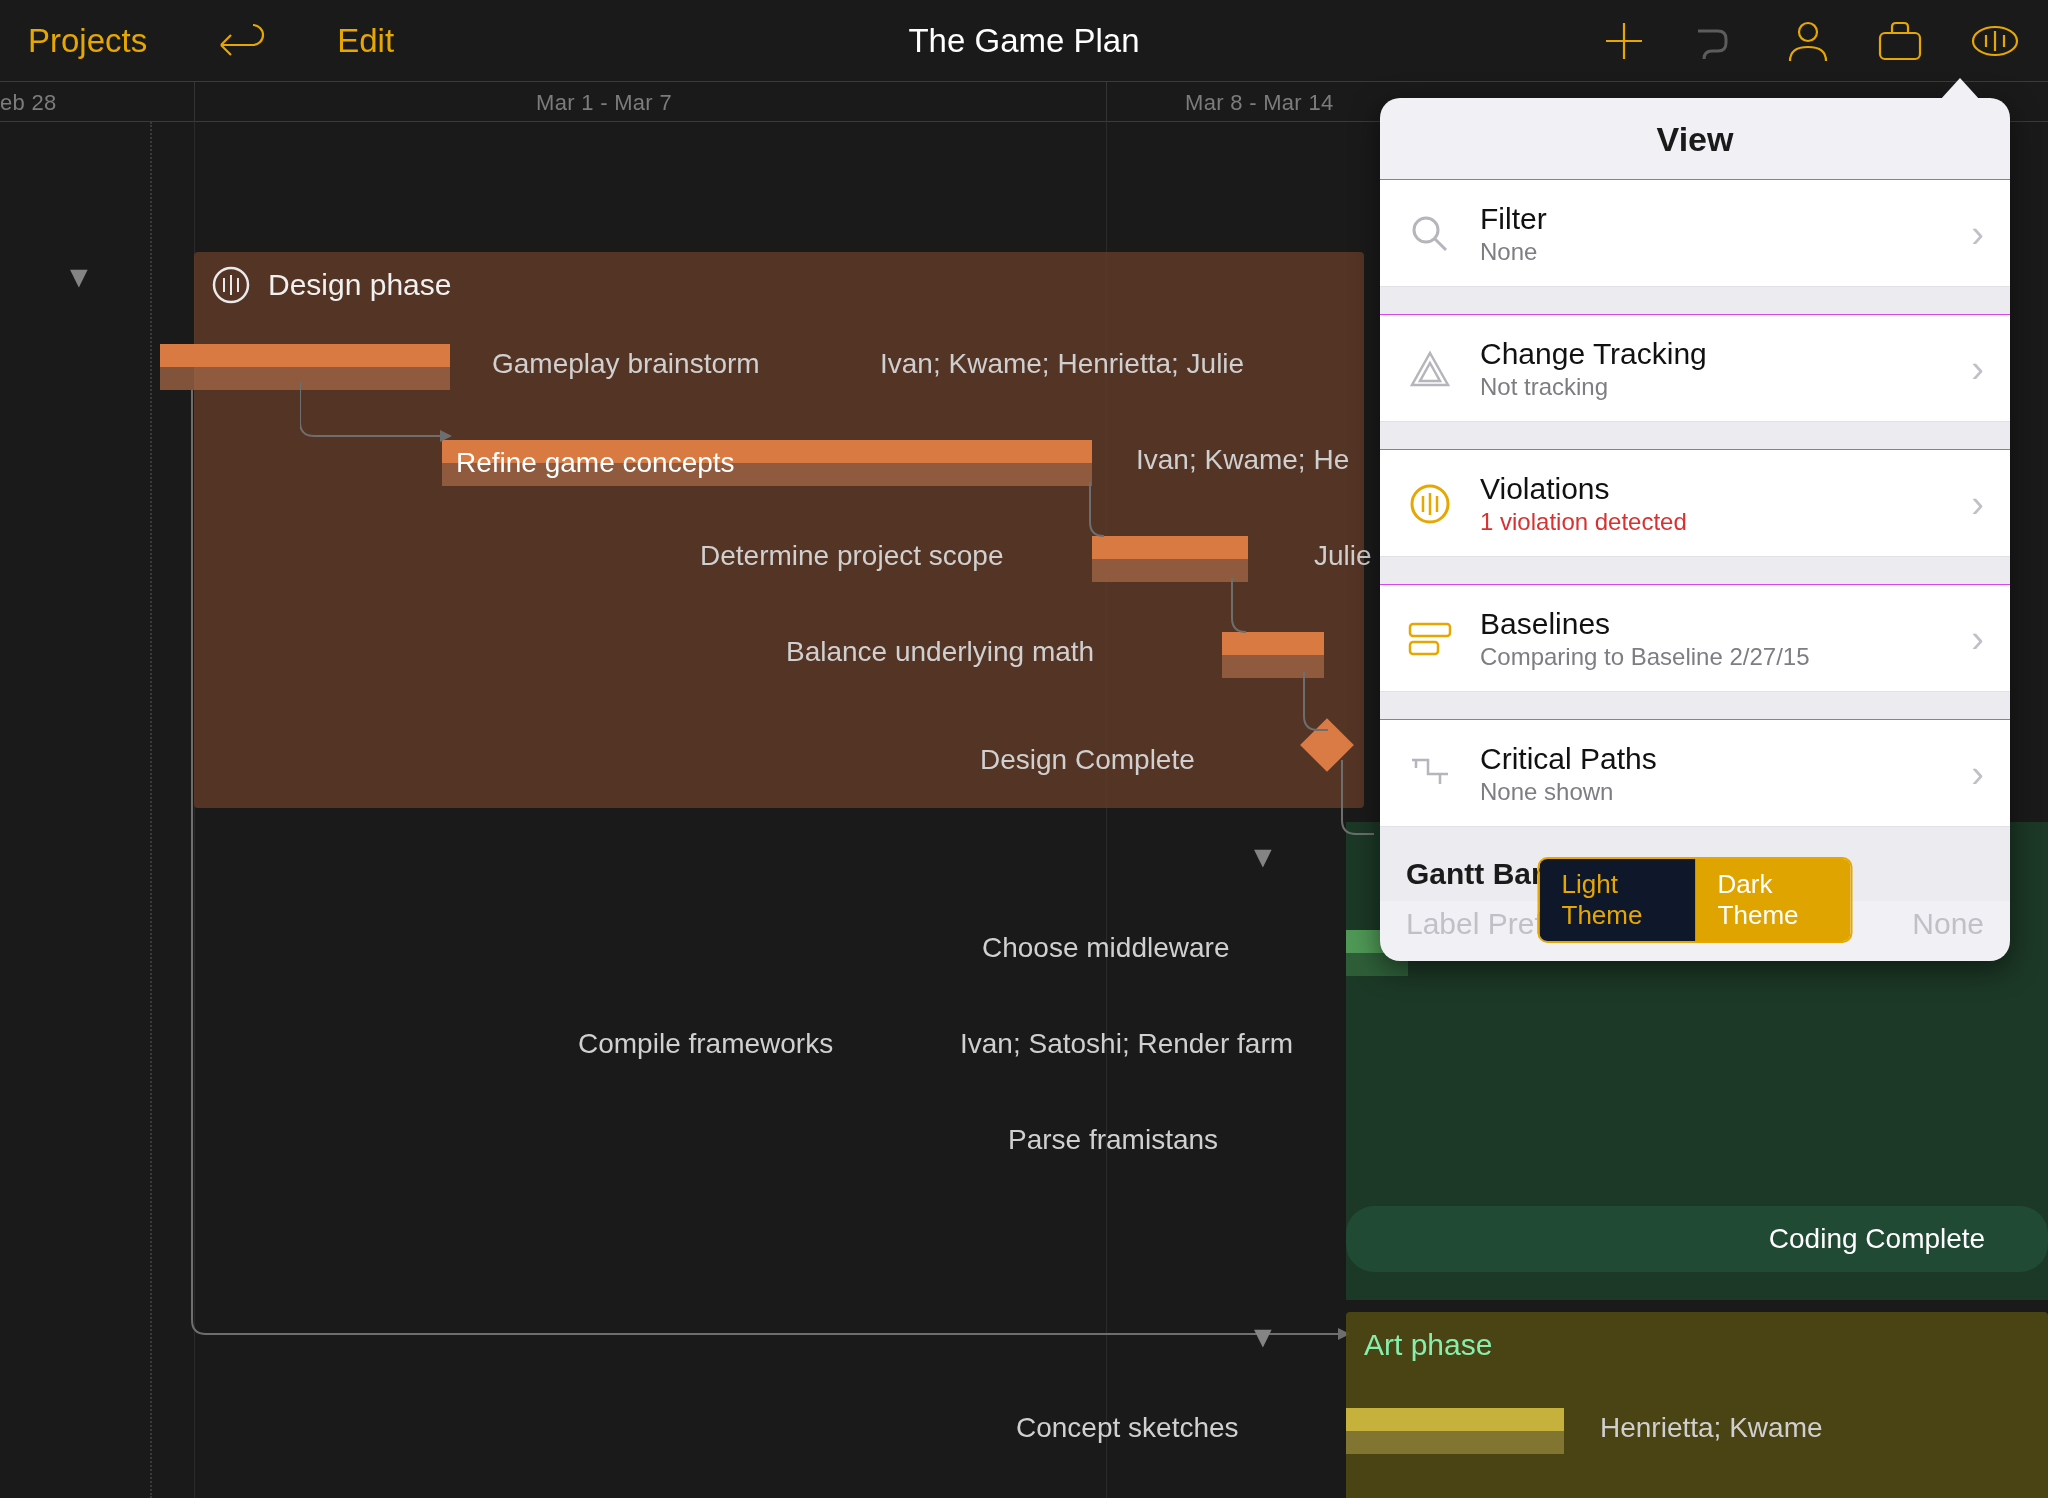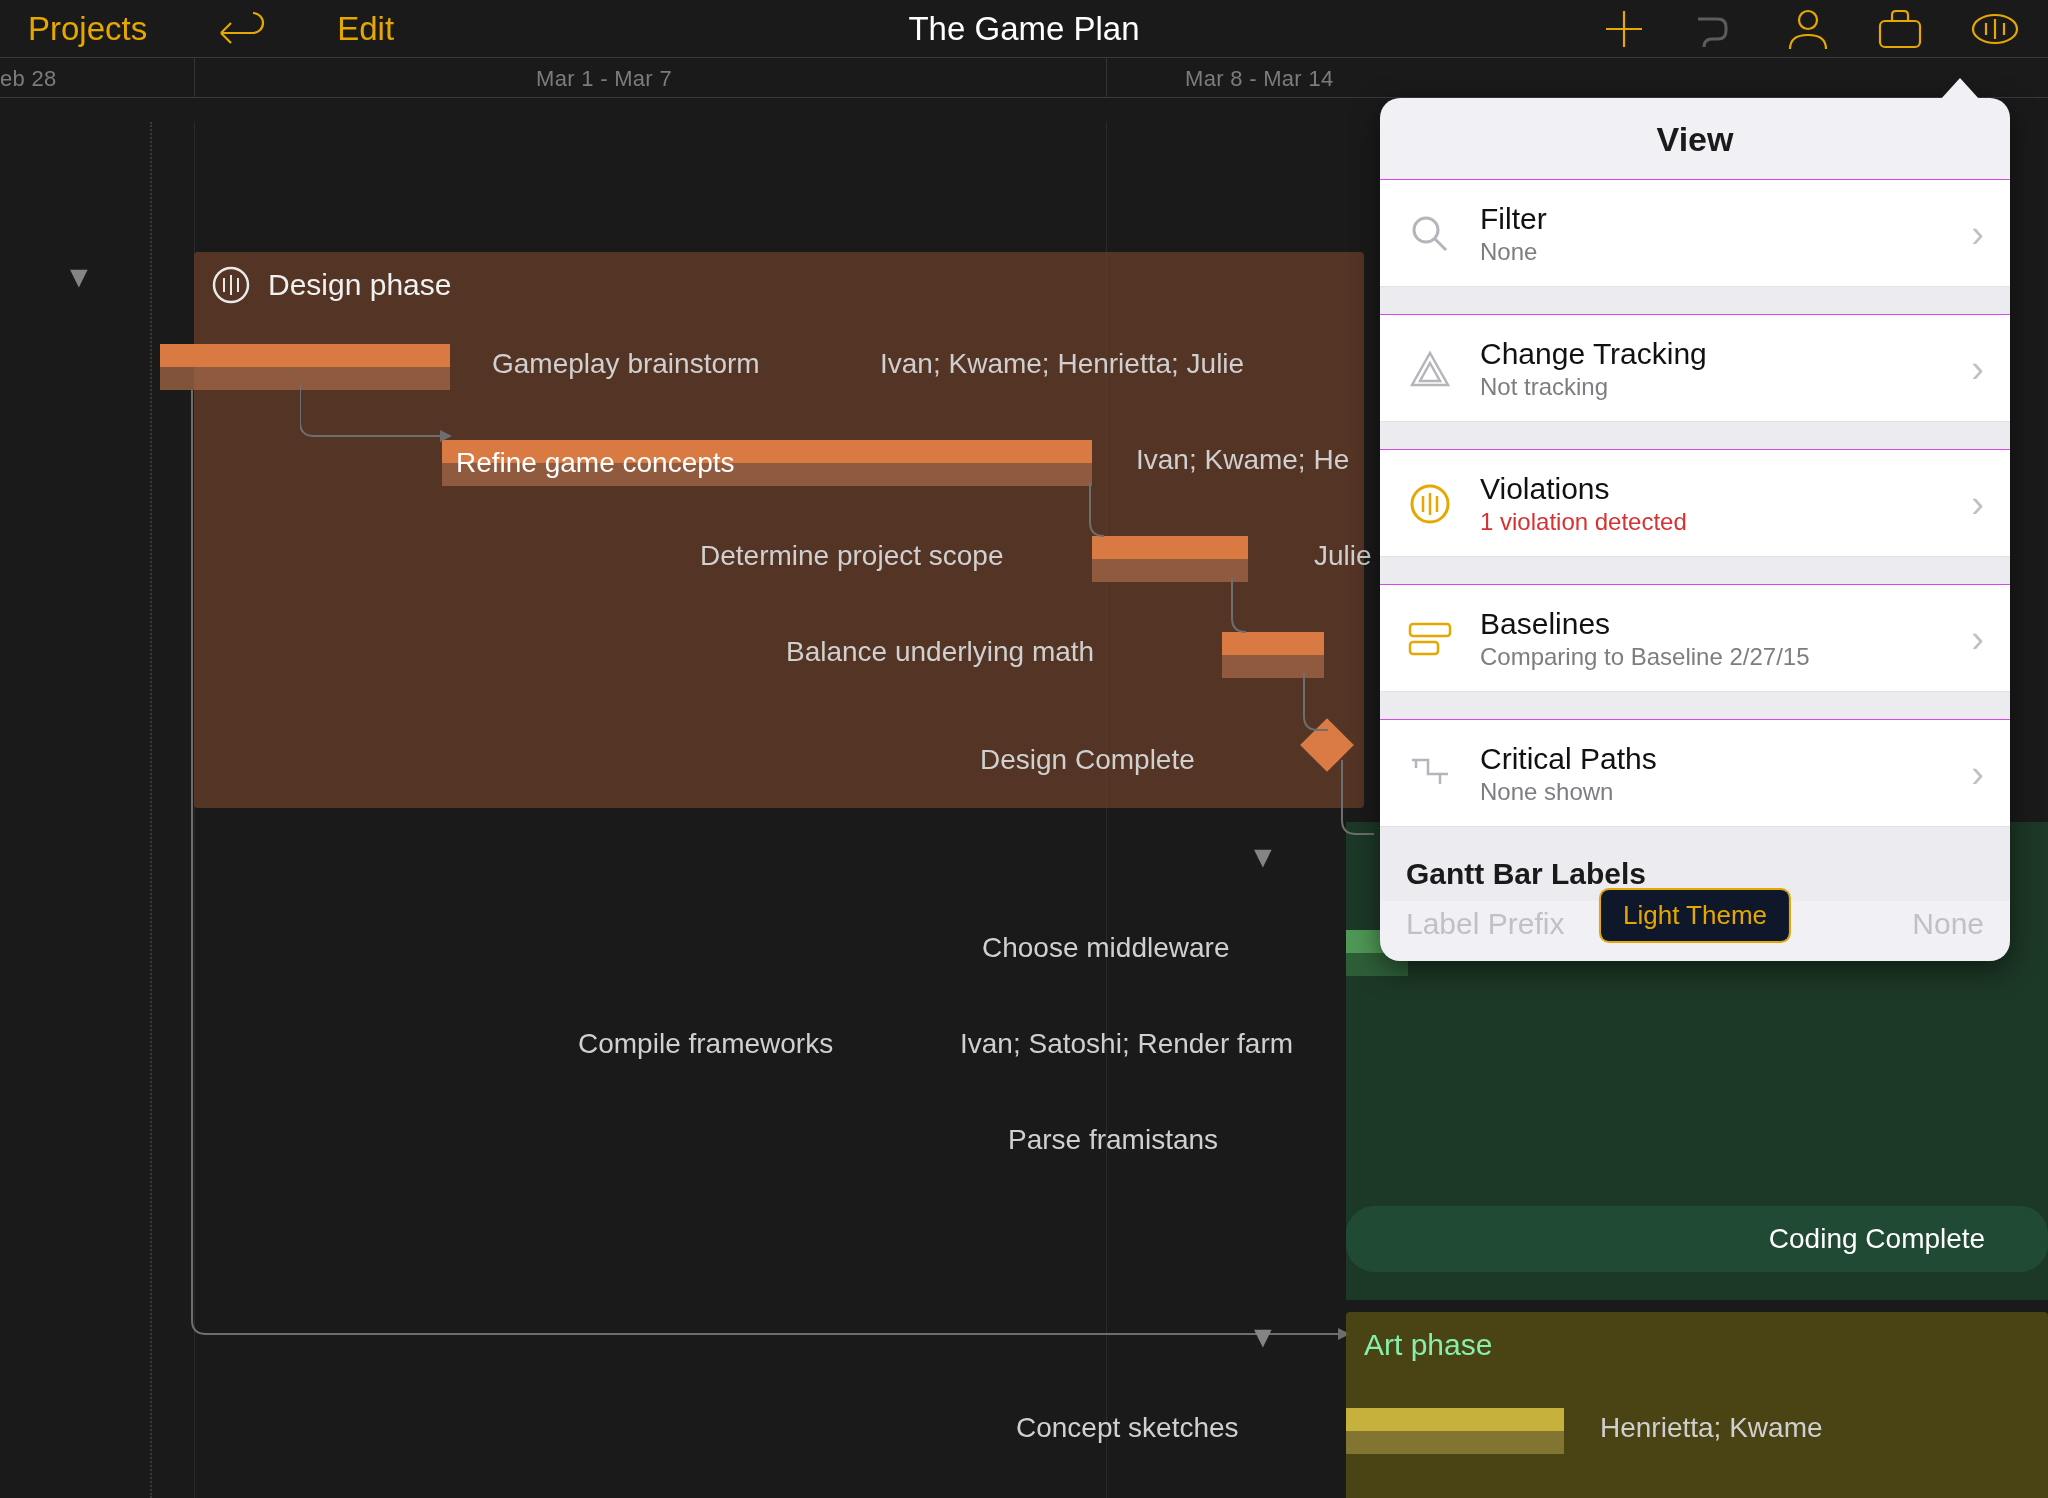--- a/index.html
+++ b/index.html
@@ -1,21 +1,21 @@
 <!DOCTYPE html>
 <html><head>
 <meta charset="utf-8">
 <style>
   * { box-sizing: border-box; margin: 0; padding: 0; }
   html, body { width: 2048px; height: 1498px; overflow: hidden; font-family: -apple-system, "Helvetica Neue", Arial, sans-serif; }
   body { background: #1a1a1a; color: #c0c0c0; position: relative; }
 
   
   .toolbar {
-    height: 58px;
+    height: 82px;
     border-bottom: 1px solid #3a3a3a;
     display: flex;
     align-items: center;
     padding: 0 28px;
     position: relative;
   }
   .toolbar .left-cluster { display: flex; align-items: center; gap: 70px; }
   .toolbar .left-cluster > * { color: #e6a800; font-size: 33px; font-weight: 400; }
   .toolbar .title { position: absolute; left: 50%; transform: translateX(-50%); color: #fff; font-size: 33px; font-weight: 500; }
   .toolbar .right-cluster { margin-left: auto; display: flex; align-items: center; gap: 46px; }
@@ -359,14 +359,15 @@
 
     <div class="section-header">Gantt Bar Labels</div>
     <div class="faded-row">
       <span>Label Prefix</span>
       <span>None</span>
     </div>
   </div>
 
   <div class="theme-toggle">
     <div class="light">Light Theme</div>
+    <div class="dark">Dark Theme</div>
   </div>
 </div>
 
 </body></html>

